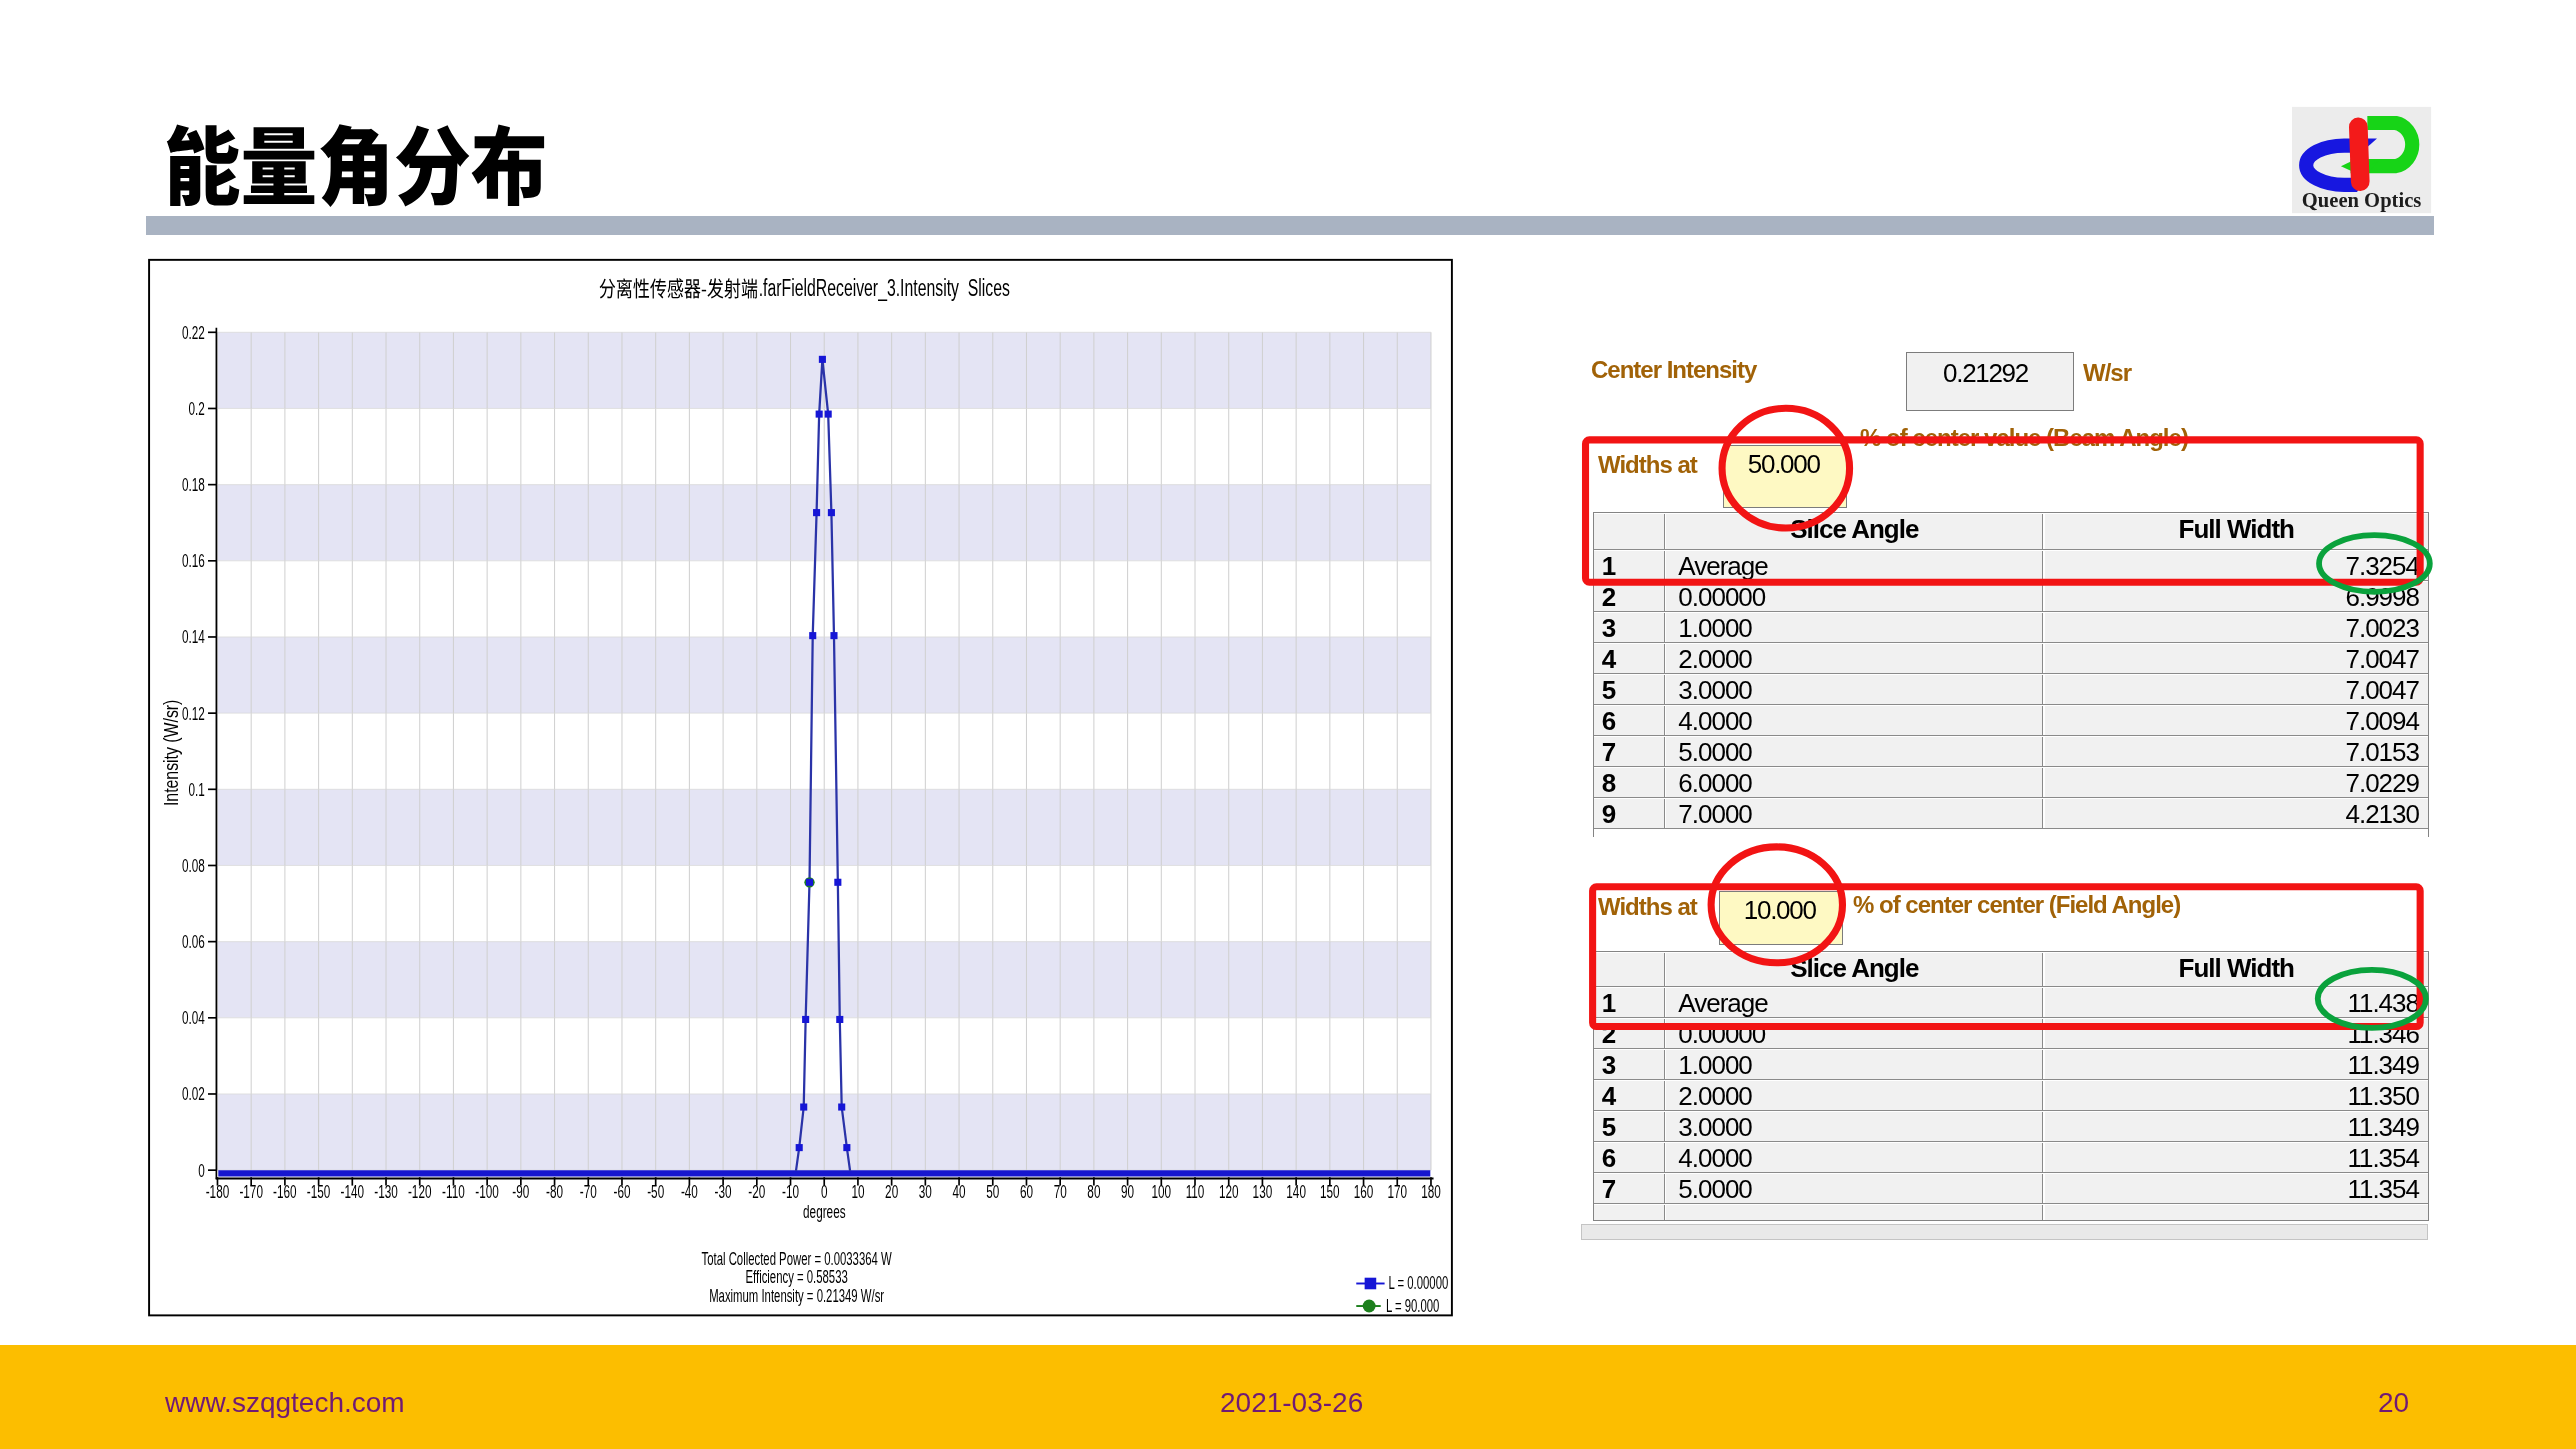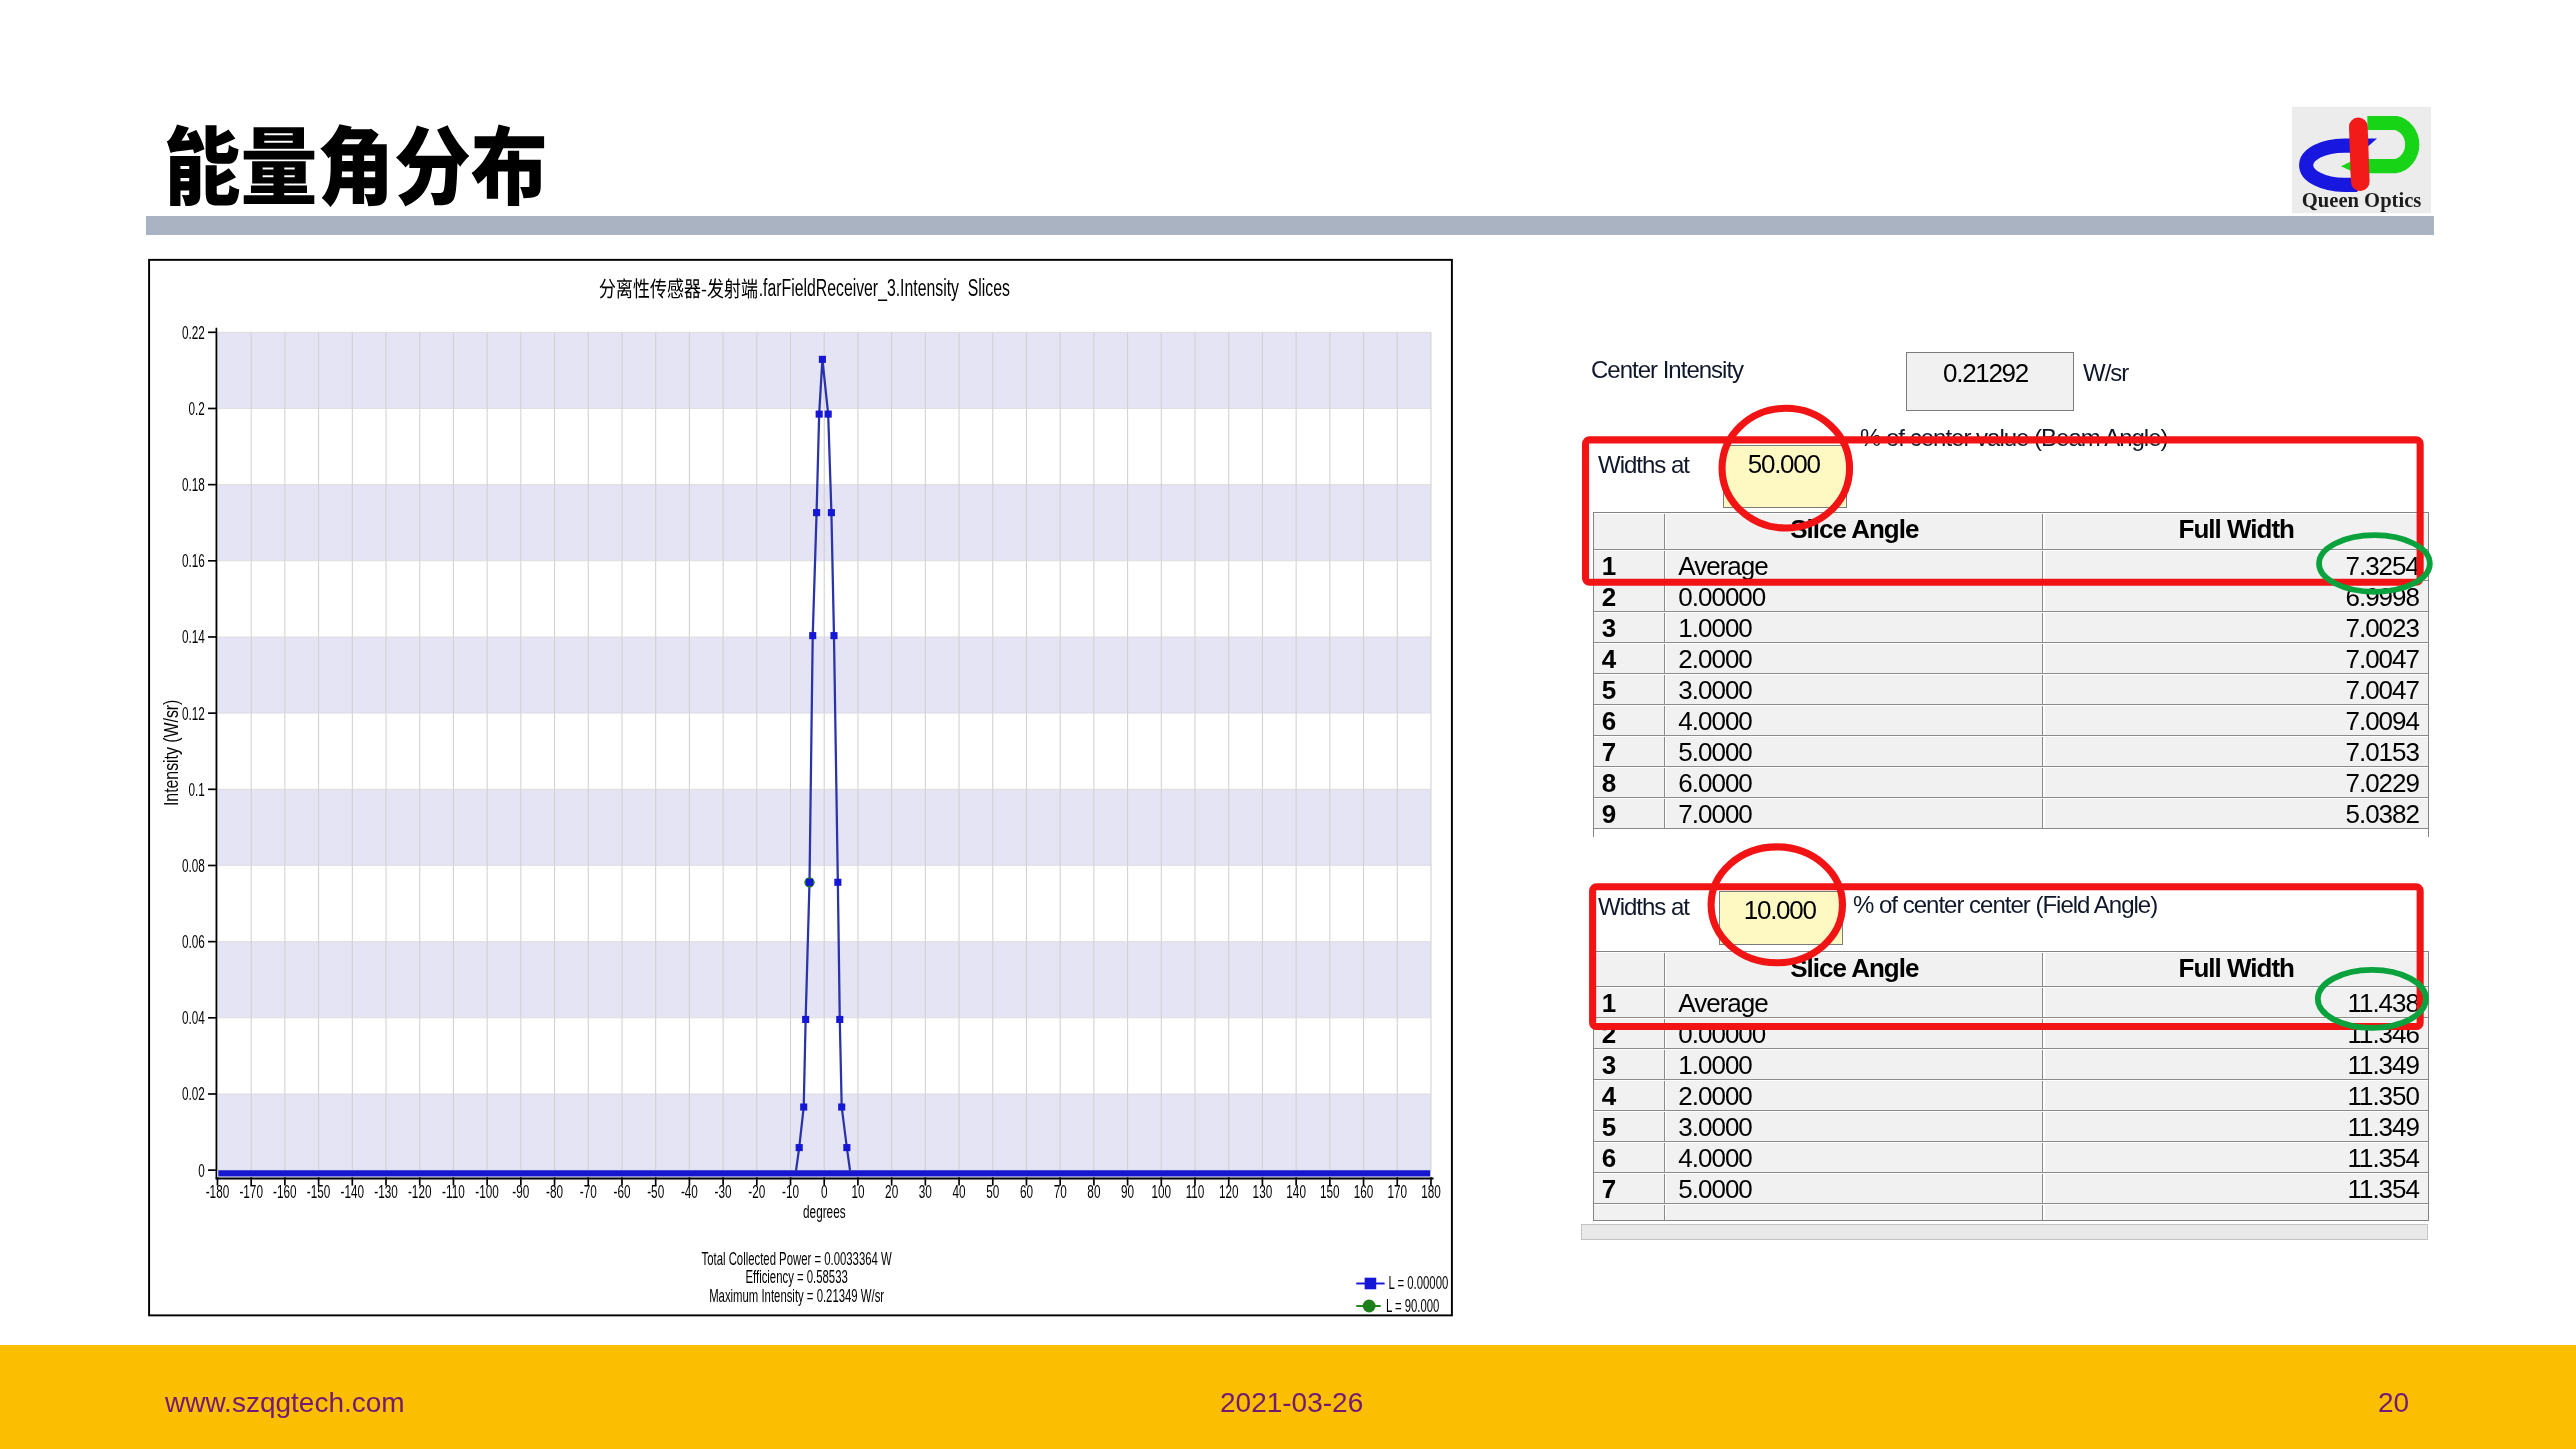--- a/index.html
+++ b/index.html
@@ -1,20 +1,20 @@
 <!DOCTYPE html>
 <html style="font-size:10.3px"><head><meta charset="utf-8"><style>
 * { margin:0; padding:0; box-sizing:border-box; }
 html,body { width:2576px; height:1449px; background:#fff; font-family:"Liberation Sans", sans-serif; }
 #page { position:relative; width:2576px; height:1449px; overflow:hidden; background:#fff; }
 .abs { position:absolute; }
 #gbar { left:146px; top:216px; width:2288px; height:18.7px; background:#a9b3c2; }
 #footer { left:0; top:1345px; width:2576px; height:104px; background:#fcbe00; }
 .ft { position:absolute; top:1387px; font-size:28px; color:#701a75; }
-.lab { position:absolute; font-size:24px; letter-spacing:-1px; color:#0f172a; white-space:nowrap; }
+.lab { position:absolute; font-size:24px; letter-spacing:-1px; color:#a16207; white-space:nowrap;font-weight:bold; }
 .ibox { position:absolute; background:#f1f1f1; border:1.3px solid #7c7c7c; font-size:26px; letter-spacing:-1.3px; text-align:center; }
 .wbox { position:absolute; background:#fef9c3; border:1.3px solid #7c7c7c; font-size:26px; letter-spacing:-1.3px; text-align:center; }
 .tbl { position:absolute; background:#fff; border:1.9px solid #848484; overflow:hidden; }
 .trh,.tr { display:flex; border-bottom:1.3px solid #8a8a8a; border-top:1.3px solid #fff; }
 .c1,.c2,.c3 { background:#f1f1f1; font-size:26px; letter-spacing:-1px; white-space:nowrap; overflow:hidden;padding-left:28px; }
 .c1 { width:71px; border-right:1.3px solid #8a8a8a; padding-left:7.7px; margin-right:1.3px; }
 .c2 { width:377px; border-right:1.3px solid #8a8a8a; padding-left:12px; margin-right:1.3px; }
 .c3 { flex:1; text-align:right; padding-right:9px; }
 .hc { font-weight:bold; text-align:center !important; padding:0 !important; }
 svg.ov { position:absolute; left:0; top:0; }
@@ -74,21 +74,21 @@
         <div class="c3">7.0153</div>
       </div>
       <div class="tr" style="height:31px">
         <div class="c1"><b>8</b></div>
         <div class="c2">6.0000</div>
         <div class="c3">7.0229</div>
       </div>
       <div class="tr" style="height:31px">
         <div class="c1"><b>9</b></div>
         <div class="c2">7.0000</div>
-        <div class="c3">5.0382</div>
+        <div class="c3">4.2130</div>
       </div>
     </div>
 <div class="lab" style="left:1598px;top:893px">Widths at</div>
 <div class="wbox" style="left:1719px;top:891px;width:124px;height:54px;line-height:36px;padding-right:2.6px">10.000</div>
 <div class="lab" style="left:1853px;top:891px">% of center center (Field Angle)</div>
 <div class="tbl" style="left:1593px;top:951px;width:836px;height:270px">
       <div class="trh" style="height:35px">
         <div class="c1"></div>
         <div class="c2 hc">Slice Angle</div>
         <div class="c3 hc">Full Width</div>

